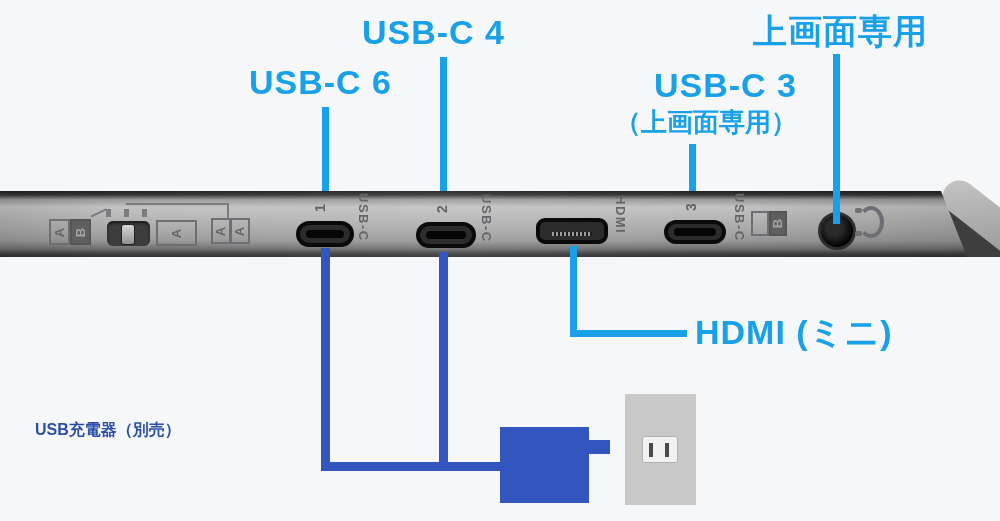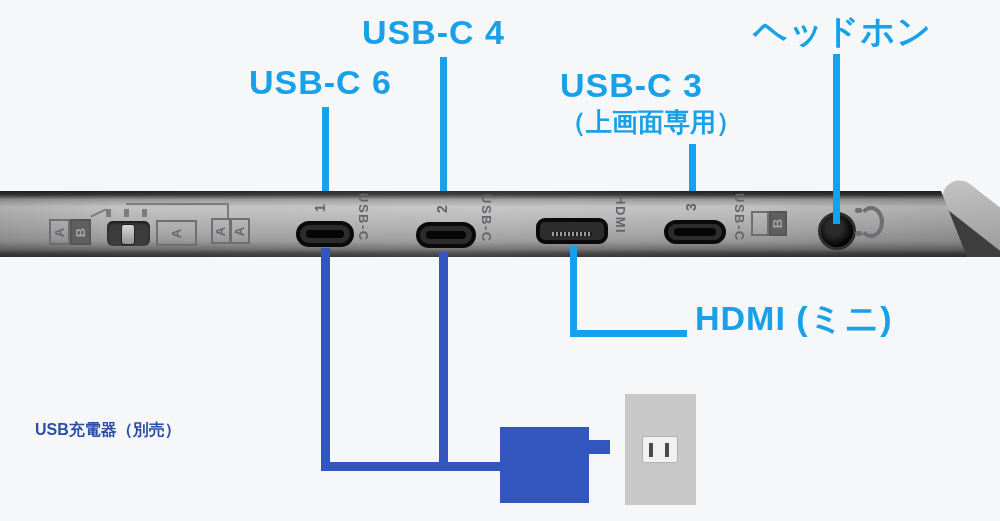--- a/index.html
+++ b/index.html
@@ -100,26 +100,26 @@
   }
   .outlet-slot{position:absolute;top:443px;width:4px;height:14px;background:#4a4a4a;}
 </style>
 </head>
 <body>
 
 <div id="stage">
 
   <div class="callout" style="left:249px;top:63px;">USB-C 6</div>
   <div class="callout" style="left:362px;top:13px;">USB-C 4</div>
-  <div style="position:absolute;left:560px;top:66px;width:215px;text-align:left;">
+  <div style="position:absolute;left:582px;top:66px;width:215px;text-align:right;">
     <div class="callout" style="position:static;">USB-C 3</div>
     <div class="callout callout-note" style="position:static;">（上画面専用）</div>
   </div>
-  <div class="callout" style="left:753px;top:9px;">ヘッドホン</div>
-  <div class="callout" style="left:695px;top:296px;">HDMI (ミニ)</div>
+  <div class="callout" style="left:753px;top:9px;">上画面専用</div>
+  <div class="callout" style="left:695px;top:310px;">HDMI (ミニ)</div>
 
   <div class="cline" style="left:322px;top:107px;width:7px;height:92px;"></div>
   <div class="cline" style="left:440px;top:57px;width:7px;height:142px;"></div>
   <div class="cline" style="left:689px;top:144px;width:7px;height:60px;"></div>
   <div class="cline" style="left:833px;top:54px;width:7px;height:170px;z-index:4;"></div>
   <div class="cline" style="left:570px;top:246px;width:7px;height:91px;z-index:4;"></div>
   <div class="cline" style="left:570px;top:330px;width:117px;height:7px;"></div>
 
   <div id="hinge"></div>
   <div id="kickstand"></div>

